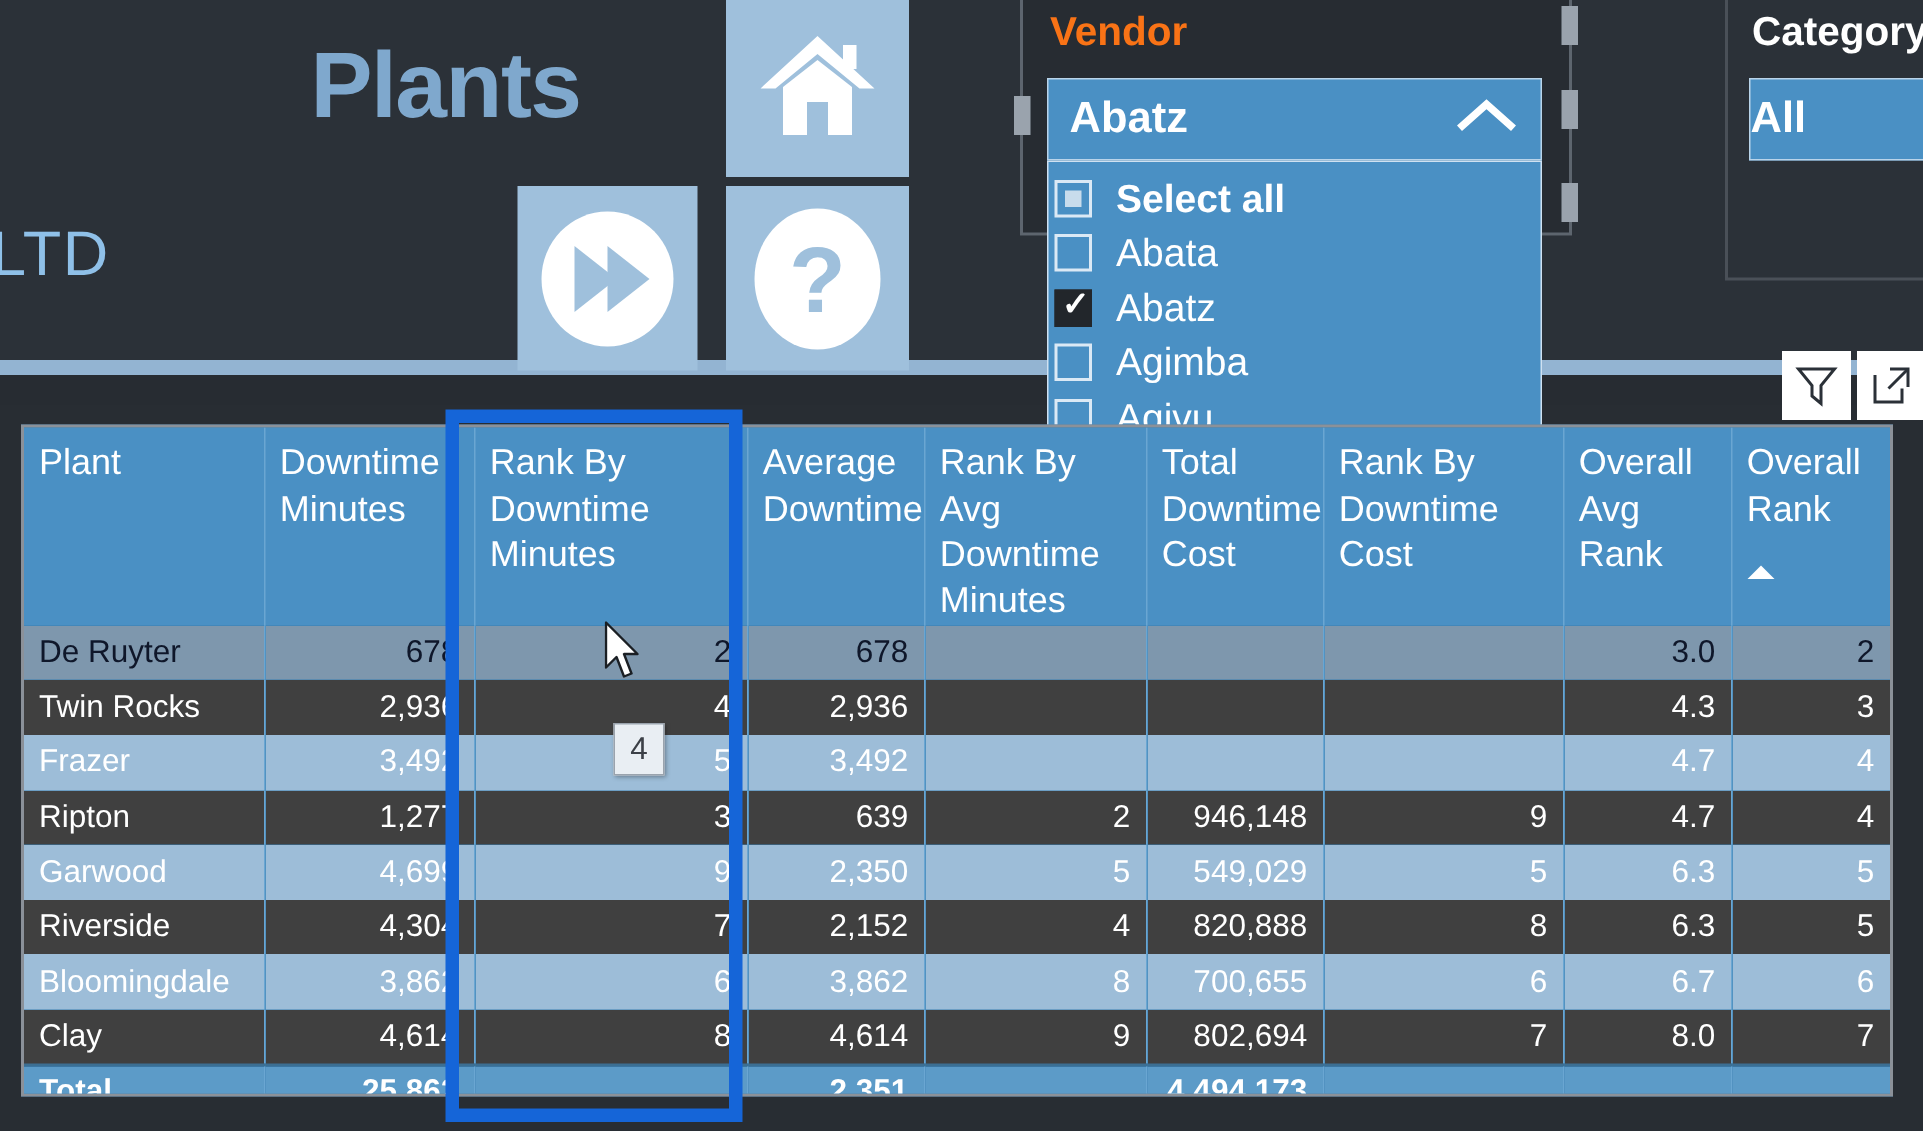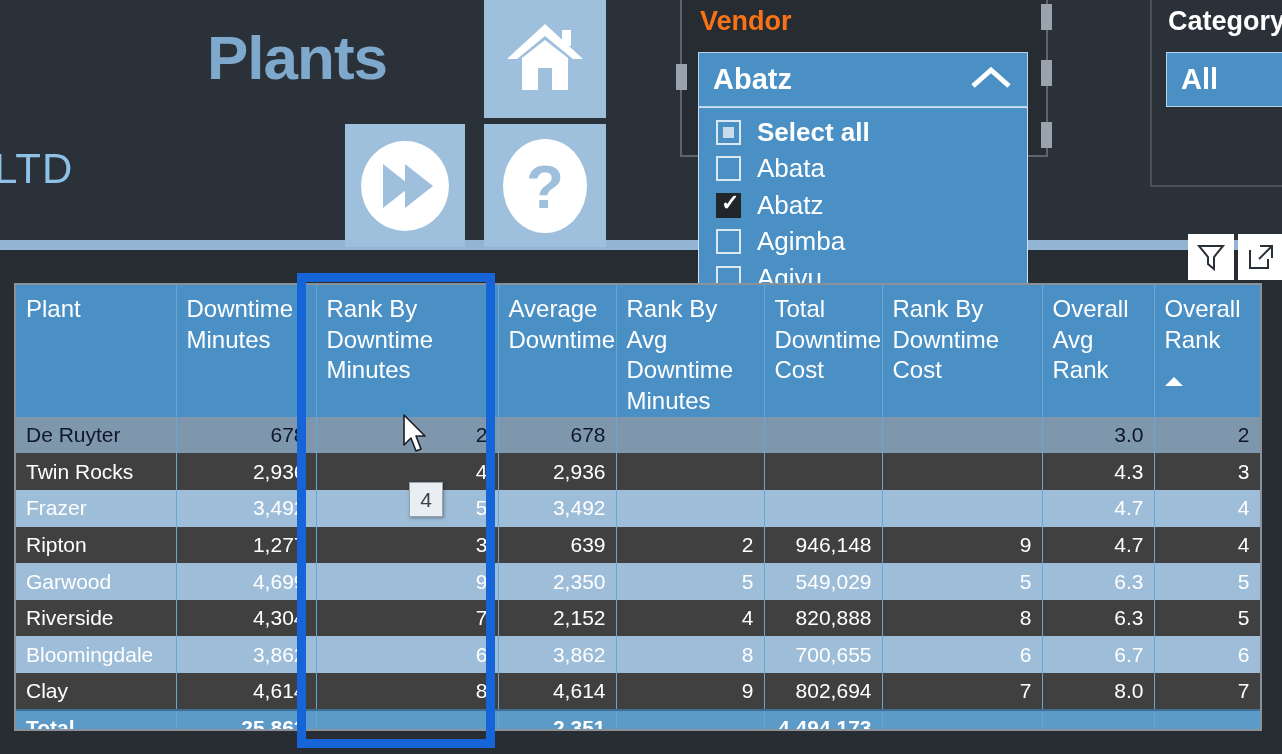--- a/index.html
+++ b/index.html
@@ -63,21 +63,21 @@
     color: #ffffff; font-size: 29px; font-weight: bold; margin-left: 14px;
   }
   .chev {
     position: absolute; right: 14px; top: 50%; transform: translateY(-50%);
   }
   .vendor-dropdown {
     position: absolute; left: 698px; top: 107px; width: 330px; height: 412px;
     background: #4a90c4; border: 1px solid #cfe1f1;
     padding-top: 6px;
   }
-  .v-item { height: 36.5px; display: flex; align-items: center; padding-left: 17px; }
+  .v-item { height: 36.5px; display: flex; align-items: center; padding-left: 4px; }
   .v-cb {
     width: 25px; height: 25px; border: 2px solid #dbe9f5; background: transparent;
     display: inline-block; position: relative; flex: 0 0 auto;
   }
   .v-cb.checked { background: #22262b; border-color: #22262b; }
   .v-cb.checked::after {
     content: "\2713"; position: absolute; left: 3px; top: -5px;
     color: #ffffff; font-size: 22px; line-height: 25px; font-weight: bold;
   }
   .v-cb.partial::after {
@@ -90,21 +90,21 @@
   
   .cat-label {
     position: absolute; left: 1168px; top: 6px;
     color: #ffffff; font-size: 27px; font-weight: bold;
   }
   .cat-box {
     position: absolute; left: 1166px; top: 52px; width: 130px; height: 55px;
     background: #4a90c4; border: 1px solid #b9d4ea;
     display: flex; align-items: center;
   }
-  .cat-box .val { color: #ffffff; font-size: 29px; font-weight: bold; margin-left: 14px; }
+  .cat-box .val { color: #ffffff; font-size: 29px; font-weight: bold; margin-left: 0; }
   .cat-frame {
     position: absolute; left: 1150px; top: -8px; width: 140px; height: 195px;
     border: 2px solid #4a5058;
   }
 
   
   .corner-icons { position: absolute; left: 1188px; top: 234px; display: flex; gap: 4px; }
   .corner-btn {
     width: 46px; height: 46px; background: #ffffff;
     display: flex; align-items: center; justify-content: center;

